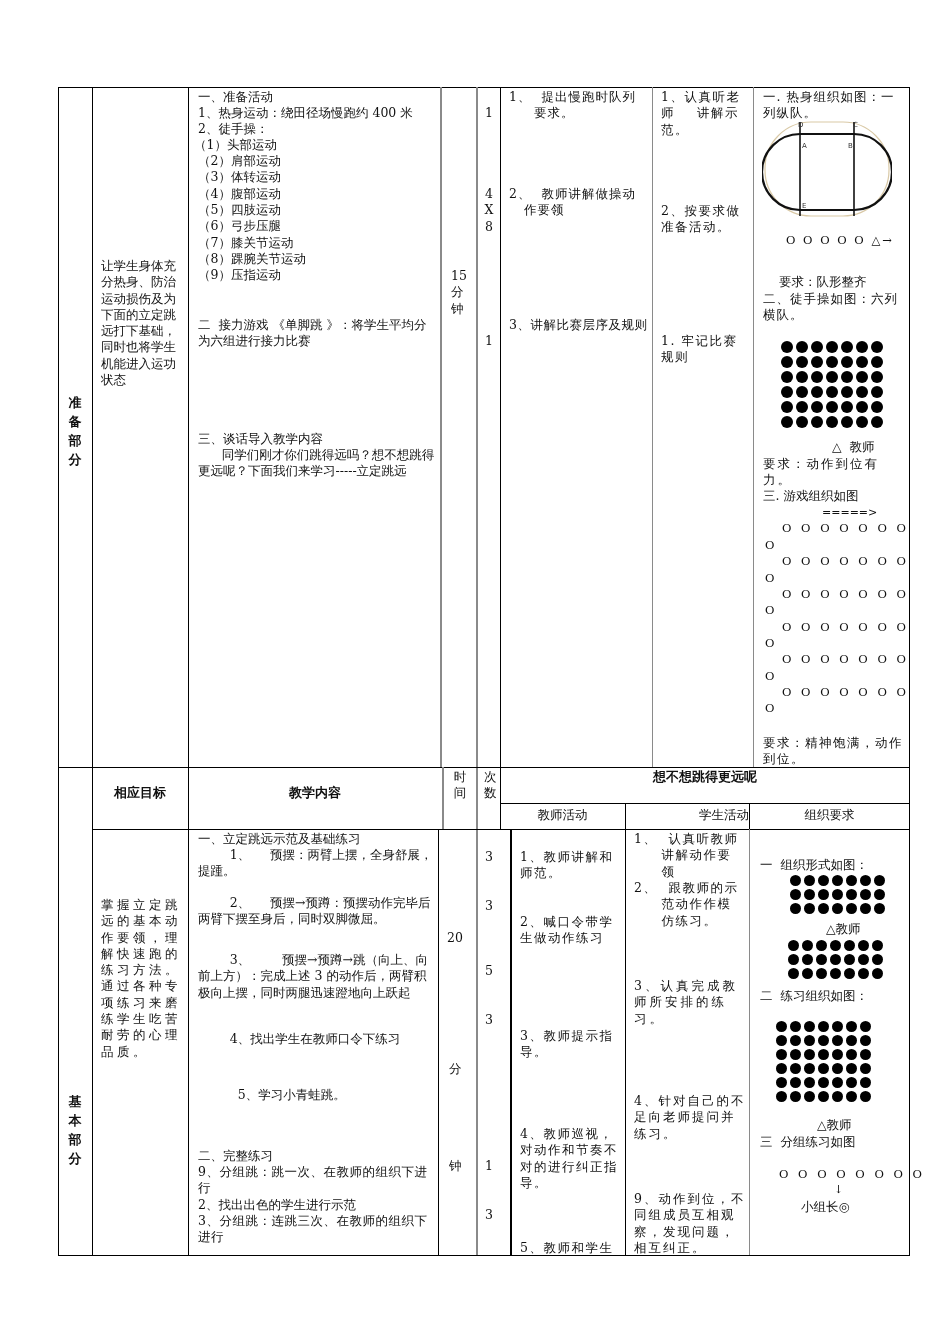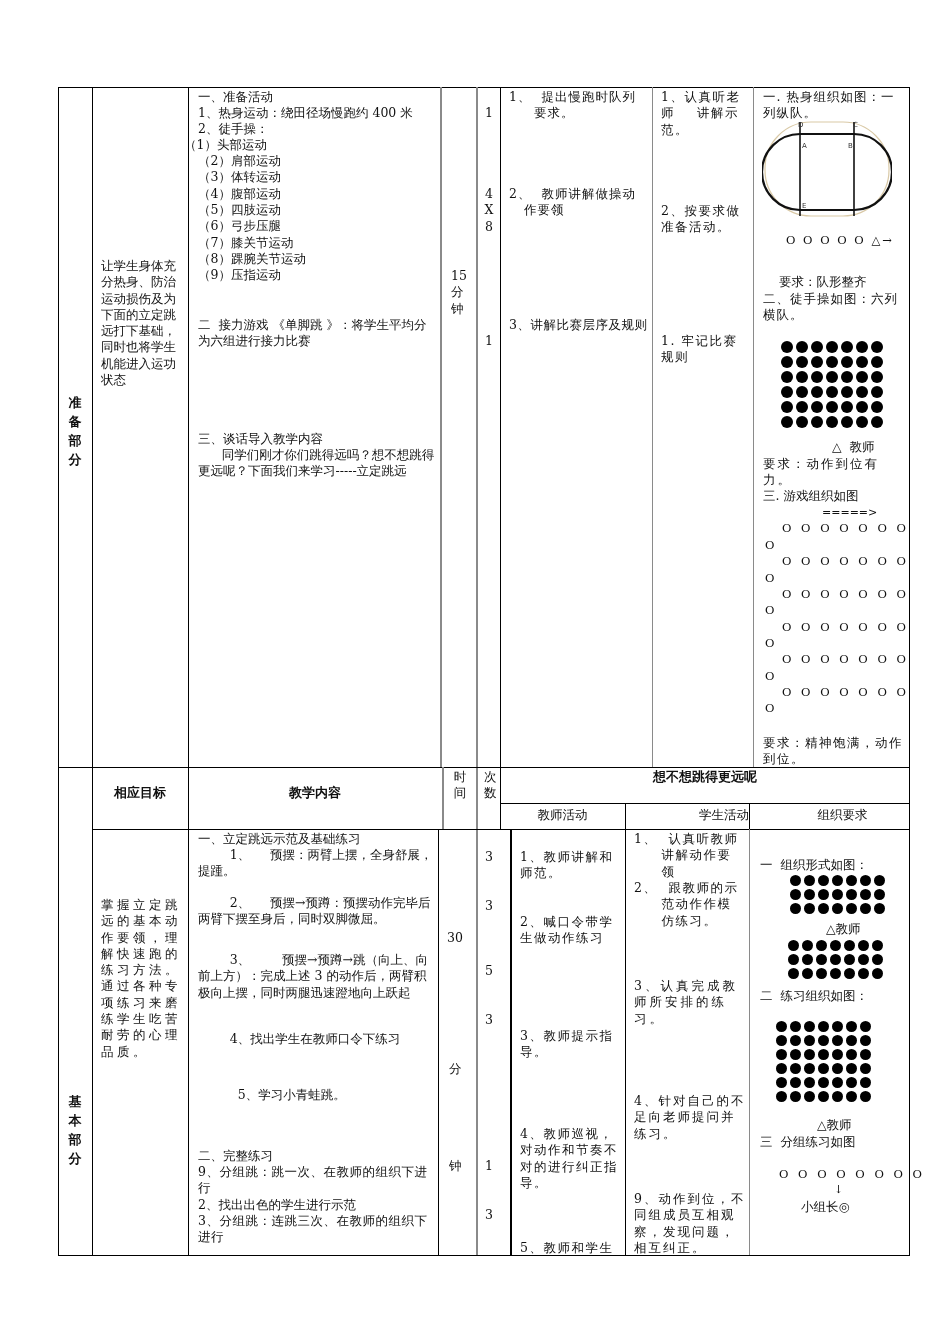--- a/index.html
+++ b/index.html
@@ -49,21 +49,21 @@
 <div class="vert" style="left: 67px; top: 393px; width: 16px; word-break: break-all; white-space: pre;">准
 备
 部
 分</div>
 
 <div class="txt" style="left:101px;top:258px;width:80px;">让学生身体充分热身、防治运动损伤及为下面的立定跳远打下基础，同时也将学生机能进入运功状态</div>
 
 <div class="txt" style="left:198px;top:89px;width:240px;">一、准备活动</div>
 <div class="txt" style="left:198px;top:105px;width:240px;">1、热身运动：绕田径场慢跑约 400 米</div>
 <div class="txt" style="left:198px;top:121px;width:240px;">2、徒手操：</div>
-<div class="txt" style="left:184px;top:137px;">（1）头部运动</div>
+<div class="txt" style="left:194px;top:137px;">（1）头部运动</div>
 <div class="txt" style="left:198px;top:153px;">（2）肩部运动</div>
 <div class="txt" style="left:198px;top:169px;">（3）体转运动</div>
 <div class="txt" style="left:198px;top:186px;">（4）腹部运动</div>
 <div class="txt" style="left:198px;top:202px;">（5）四肢运动</div>
 <div class="txt" style="left:198px;top:218px;">（6）弓步压腿</div>
 <div class="txt" style="left:198px;top:235px;">（7）膝关节运动</div>
 <div class="txt" style="left:198px;top:251px;">（8）踝腕关节运动</div>
 <div class="txt" style="left:198px;top:267px;">（9）压指运动</div>
 <div class="txt" style="left:198px;top:317px;width:240px;">二  接力游戏 《单脚跳 》：将学生平均分为六组进行接力比赛</div>
 <div class="txt" style="left:198px;top:431px;width:240px;">三、谈话导入教学内容</div>
@@ -172,41 +172,41 @@
 
 <div class="txt bold center" style="left:92px;top:785px;width:96px;font-size:13px;">相应目标</div>
 <div class="txt bold center" style="left:188px;top:785px;width:254px;font-size:13px;">教学内容</div>
 <div class="txt center" style="left:444px;top:769px;width:32px;">时
 间</div>
 <div class="txt" style="left:484px;top:769px;width:16px;">次
 数</div>
 <div class="txt bold center" style="left:500px;top:769px;width:410px;font-size:13px;">想不想跳得更远呢</div>
 <div class="txt center" style="left:500px;top:807px;width:125px;">教师活动</div>
 <div class="txt center" style="left:625px;top:807px;width:124px;text-align:right;">学生活动</div>
-<div class="txt center" style="left:749px;top:807px;width:161px;padding-left:13px;">组织要求</div>
+<div class="txt center" style="left:749px;top:807px;width:161px;">组织要求</div>
 
 <div class="vert" style="left: 67px; top: 1092px; white-space: pre;">基
 本
 部
 分</div>
 
 <div class="txt" style="left:101px;top:897px;width:82px;letter-spacing:3.5px;">掌握立定跳远的基本动作要领，理解快速跑的练习方法。通过各种专项练习来磨练学生吃苦耐劳的心理品质。</div>
 
 <div class="txt" style="left:198px;top:831px;width:236px;">一、立定跳远示范及基础练习</div>
 <div class="txt" style="left:198px;top:847px;width:236px;">        1、     预摆：两臂上摆，全身舒展，提踵。</div>
 <div class="txt" style="left:198px;top:895px;width:236px;">        2、     预摆→预蹲：预摆动作完毕后两臂下摆至身后，同时双脚微屈。</div>
 <div class="txt" style="left:198px;top:952px;width:236px;">        3、        预摆→预蹲→跳（向上、向前上方）：完成上述 3 的动作后，两臂积极向上摆，同时两腿迅速蹬地向上跃起</div>
 <div class="txt" style="left:198px;top:1031px;width:236px;">        4、找出学生在教师口令下练习</div>
 <div class="txt" style="left:198px;top:1087px;width:236px;">          5、学习小青蛙跳。</div>
 <div class="txt" style="left:198px;top:1148px;width:236px;">二、完整练习</div>
 <div class="txt" style="left:198px;top:1164px;width:236px;letter-spacing:0.5px;">9、分组跳：跳一次、在教师的组织下进行</div>
 <div class="txt" style="left:198px;top:1197px;width:236px;">2、找出出色的学生进行示范</div>
 <div class="txt" style="left:198px;top:1213px;width:236px;letter-spacing:0.5px;">3、分组跳：连跳三次、在教师的组织下进行</div>
 
-<div class="txt" style="left:447px;top:930px;">30</div>
+<div class="txt" style="left:447px;top:930px;">20</div>
 <div class="txt" style="left:449px;top:1061px;">分</div>
 <div class="txt" style="left:449px;top:1158px;">钟</div>
 
 <div class="txt" style="left:485px;top:849px;">3</div>
 <div class="txt" style="left:485px;top:898px;">3</div>
 <div class="txt" style="left:485px;top:963px;">5</div>
 <div class="txt" style="left:485px;top:1012px;">3</div>
 <div class="txt" style="left:485px;top:1158px;">1</div>
 <div class="txt" style="left:485px;top:1207px;">3</div>
 

